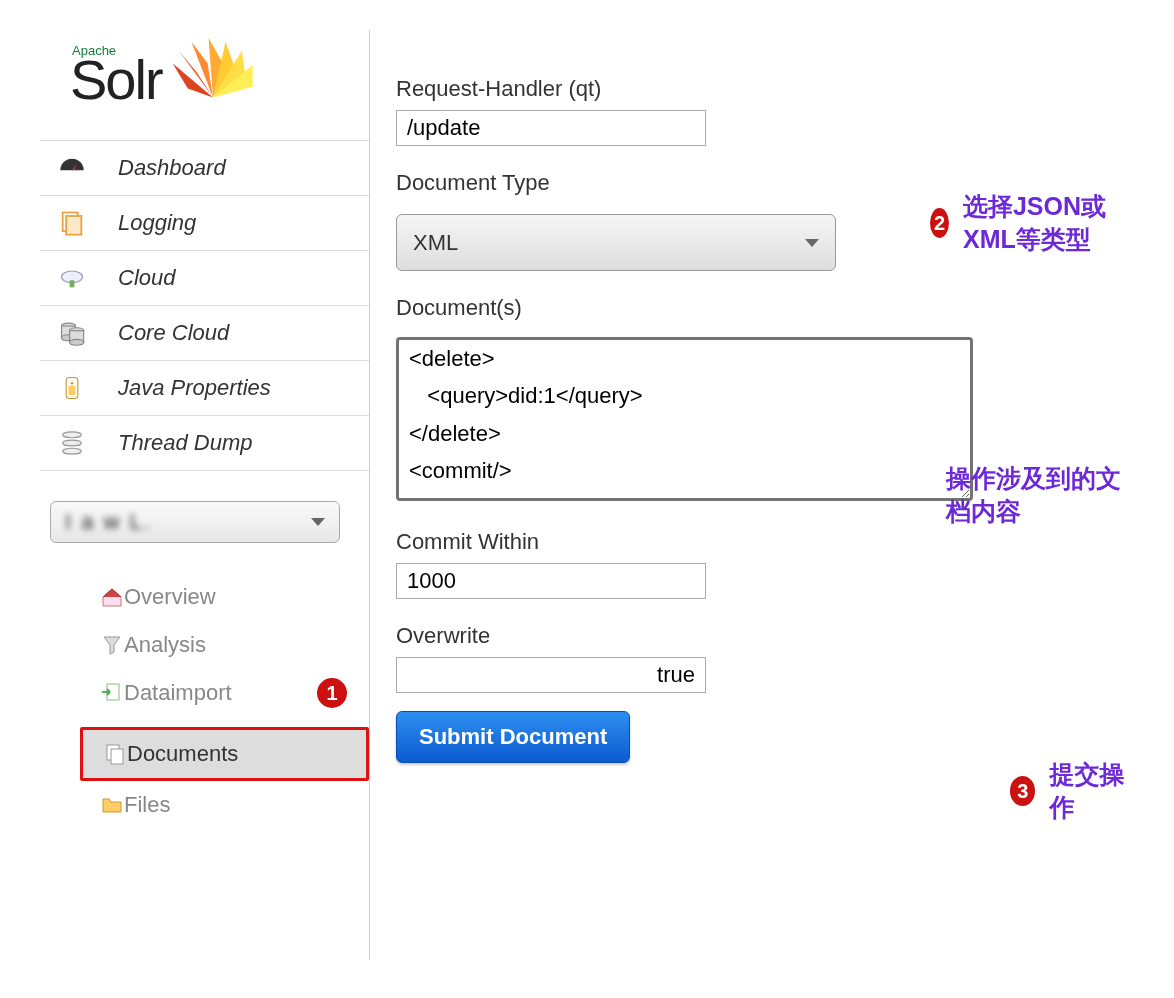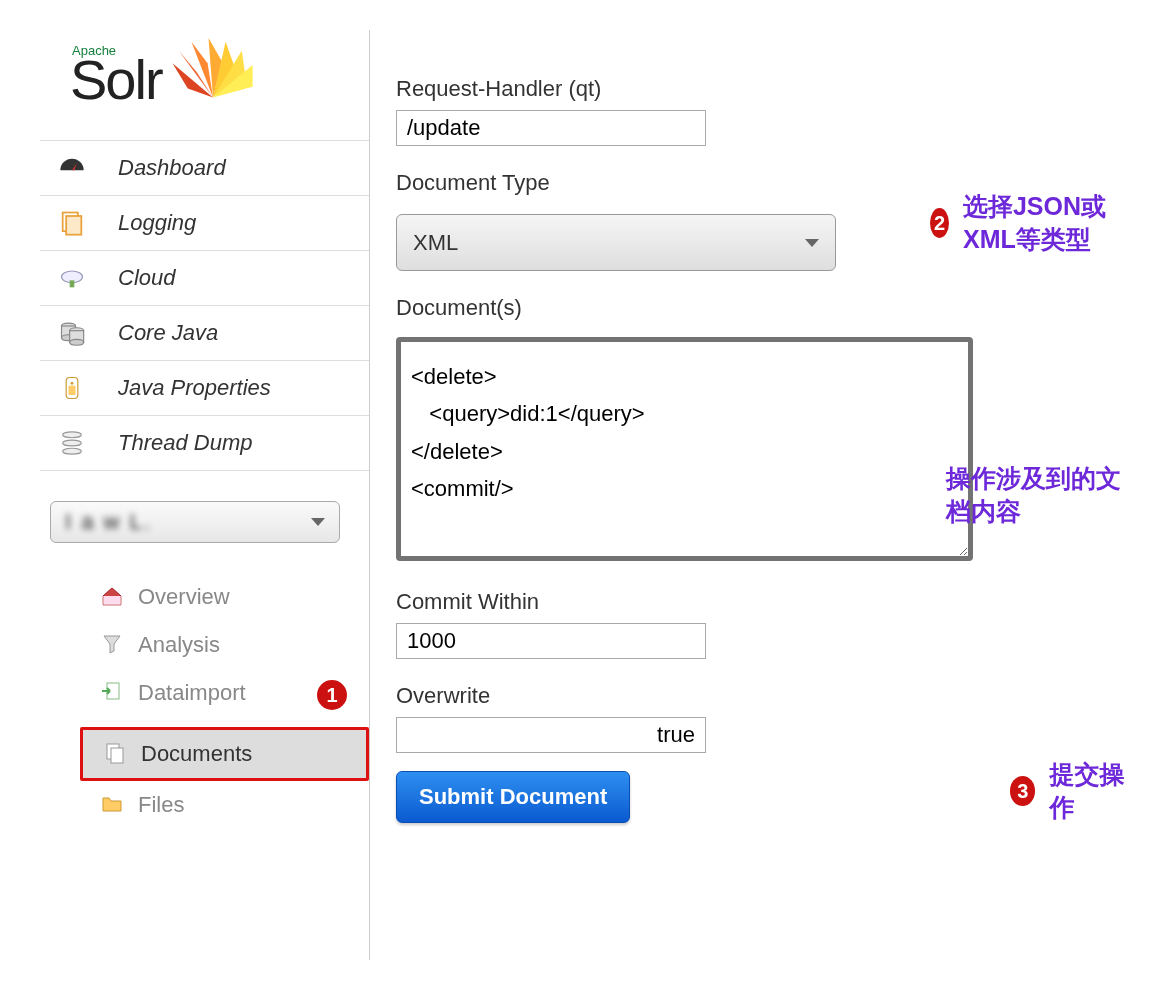--- a/index.html
+++ b/index.html
@@ -77,22 +77,21 @@
 .subnav {
   list-style: none;
   margin-top: 30px;
   padding-left: 40px;
 }
 .subnav-item {
   padding: 11px 10px 11px 20px;
   font-size: 22px;
   color: #888;
   display: flex;
-  align-items: flex-start;
-  gap: 14px;
+  align-items: center;
   cursor: pointer;
   position: relative;
 }
 .subnav-item.active {
   background: #ddd;
   color: #333;
   border: 3px solid #d11;
   border-radius: 2px;
   margin-top: 10px;
 }
@@ -126,24 +125,24 @@
   display: flex;
   align-items: center;
   justify-content: space-between;
   padding: 0 16px;
   font-size: 22px;
   color: #333;
 }
 .docs-area {
   margin-top: 8px;
   width: 577px;
-  height: 224px;
-  border: 5px solid #737373;
+  height: 164px;
+  border: 3px solid #737373;
   border-radius: 4px;
-  padding: 16px 10px;
+  padding: 0 10px;
   font-size: 22px;
   font-family: inherit;
   resize: both;
   line-height: 1.7;
 }
 .commit-input { width: 310px; }
 .overwrite-input { width: 310px; text-align: right; }
 .field-block { margin-top: 24px; }
 .submit-btn {
   margin-top: 18px;
@@ -237,21 +236,21 @@
         <span class="icon">
           <svg viewBox="0 0 24 24" width="28" height="28">
               <ellipse cx="9" cy="6" rx="6" ry="2.5" fill="#ddd" stroke="#888"></ellipse>
               <rect x="3" y="6" width="12" height="10" fill="#ddd" stroke="#888"></rect>
               <ellipse cx="9" cy="16" rx="6" ry="2.5" fill="#ccc" stroke="#888"></ellipse>
               <ellipse cx="16" cy="10" rx="6" ry="2.5" fill="#ddd" stroke="#888"></ellipse>
               <rect x="10" y="10" width="12" height="10" fill="#ddd" stroke="#888"></rect>
               <ellipse cx="16" cy="20" rx="6" ry="2.5" fill="#ccc" stroke="#888"></ellipse>
             </svg>
         </span>
-        <span>Core Java</span>
+        <span>Core Cloud</span>
       </li>
       <li class="nav-item">
         <span class="icon">
           <svg viewBox="0 0 24 24" width="28" height="28">
               <rect x="7" y="3" width="10" height="18" rx="3" fill="#fff" stroke="#c93"></rect>
               <rect x="9" y="10" width="6" height="8" fill="#fc6"></rect>
               <circle cx="12" cy="8" r="1.2" fill="#c93"></circle>
             </svg>
         </span>
         <span>Java Properties</span>

